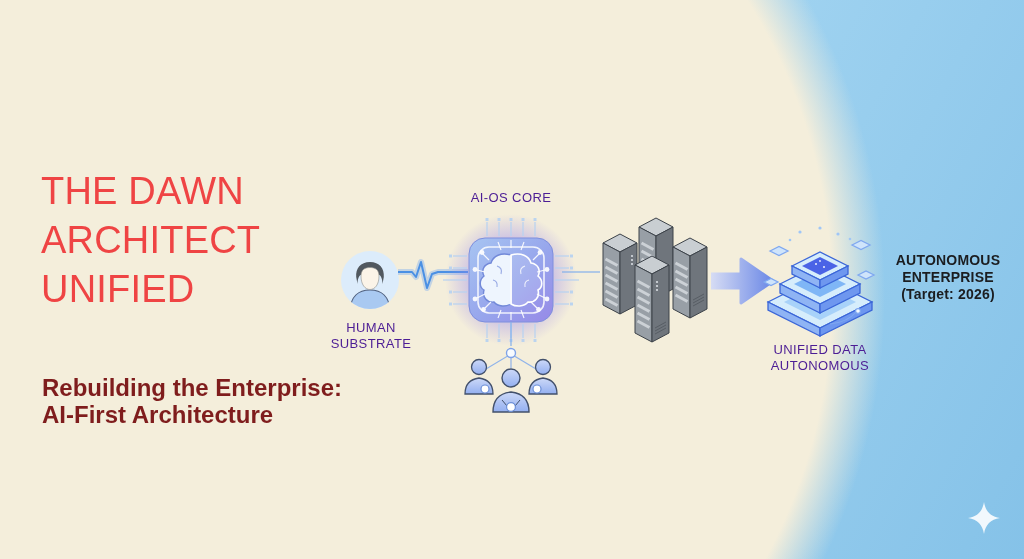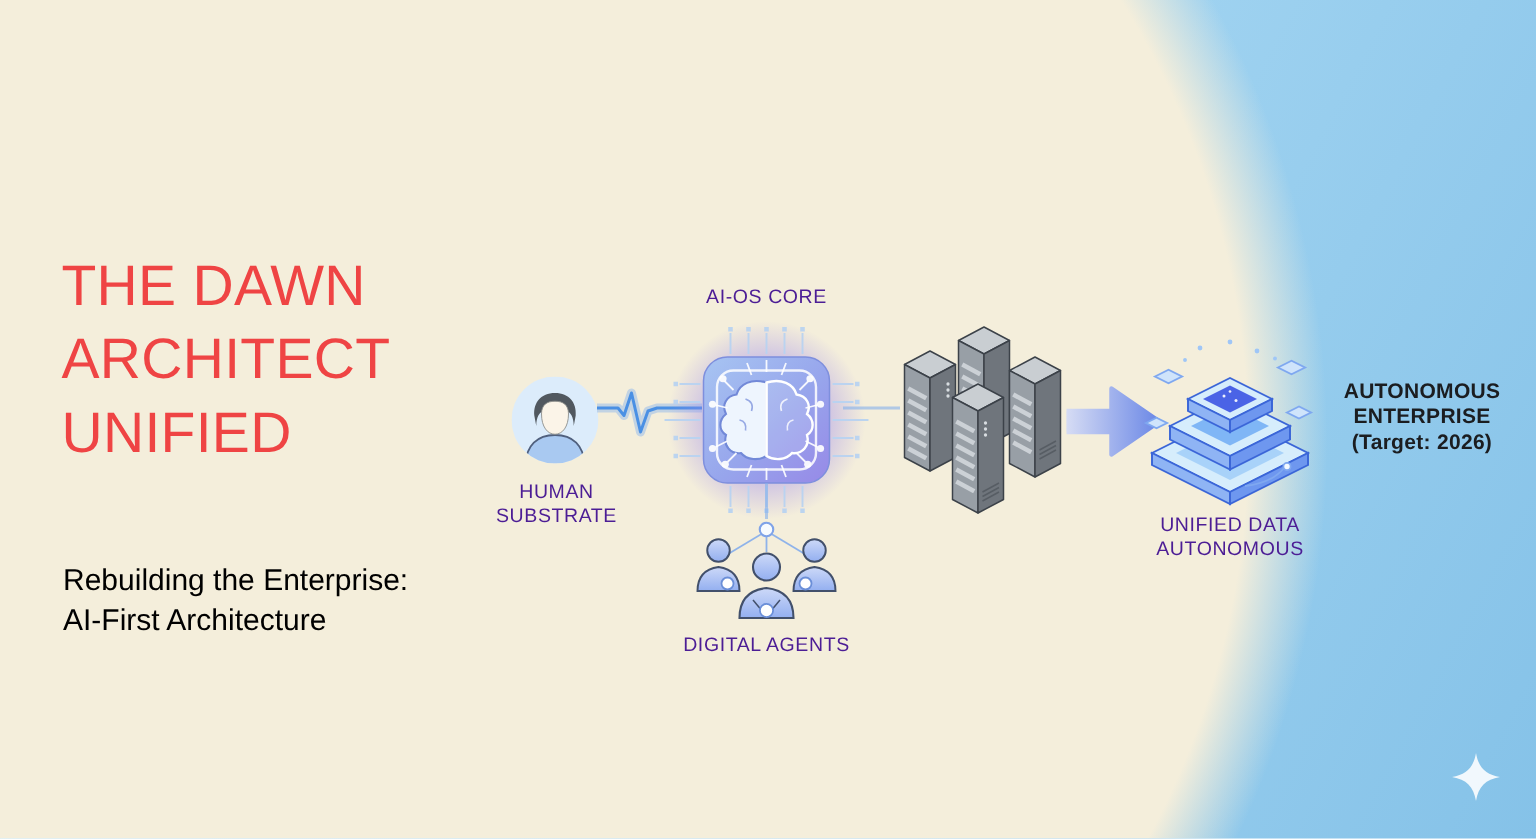--- a/index.html
+++ b/index.html
@@ -16,21 +16,21 @@
   .abs{position:absolute;}
 
   .hero-title{
     left:40px;top:166px;width:320px;
     font-size:38px;line-height:49px;font-weight:300;
     color:#ef4444;letter-spacing:.2px;margin:1px;
   }
   .hero-title span{display:block;}
   .hero-subtitle{
     left:42px;top:374px;width:330px;
-    font-size:20px;line-height:27px;font-weight:400;color:#000000;
+    font-size:24px;line-height:27px;font-weight:700;color:#7f1d1d;
   }
   .hero-subtitle span{display:block;}
 
   .node-label{
     font-size:13px;line-height:15.5px;font-weight:500;letter-spacing:.4px;
     color:#4c1d95;text-align:center;
   }
   .node-label span{display:block;}
   .outcome-label{
     font-size:14px;line-height:17px;font-weight:700;letter-spacing:.2px;
@@ -211,23 +211,20 @@
     </g>
 
     <g>
       <circle cx="56" cy="34" r="9" fill="url(#agentG)" stroke="#42506b" stroke-width="1.4"></circle>
       <path d="M38,68 Q38,50 56,48 Q74,50 74,68 Z" fill="url(#agentG)" stroke="#42506b" stroke-width="1.4"></path>
       <line x1="47" y1="56" x2="52" y2="62" stroke="#42506b" stroke-width="1"></line>
       <line x1="65" y1="56" x2="60" y2="62" stroke="#42506b" stroke-width="1"></line>
       <circle cx="56" cy="63" r="4.4" fill="#ffffff" stroke="#6b8fd8" stroke-width="1.2"></circle>
     </g>
   </svg>
-  <div class="abs node-label" style="left:431px;top:422px;width:160px">
-    <span>DIGITAL AGENTS</span>
-  </div>
 
   <svg class="abs" style="left:597px;top:216px" width="120" height="128" viewBox="0 0 120 128">
     <g stroke="#3c4249" stroke-width="1" stroke-linejoin="round">
 
       <g>
         <polygon points="42,11 59,2 76,11 59,20" fill="#c9ced2"></polygon>
         <polygon points="42,11 59,20 59,82 42,73" fill="#989fa6"></polygon>
         <polygon points="59,20 76,11 76,73 59,82" fill="#6f757c"></polygon>
         <g stroke="#ccd1d6" stroke-width="3">
           <line x1="44.5" y1="27" x2="56.5" y2="33.5"></line>

